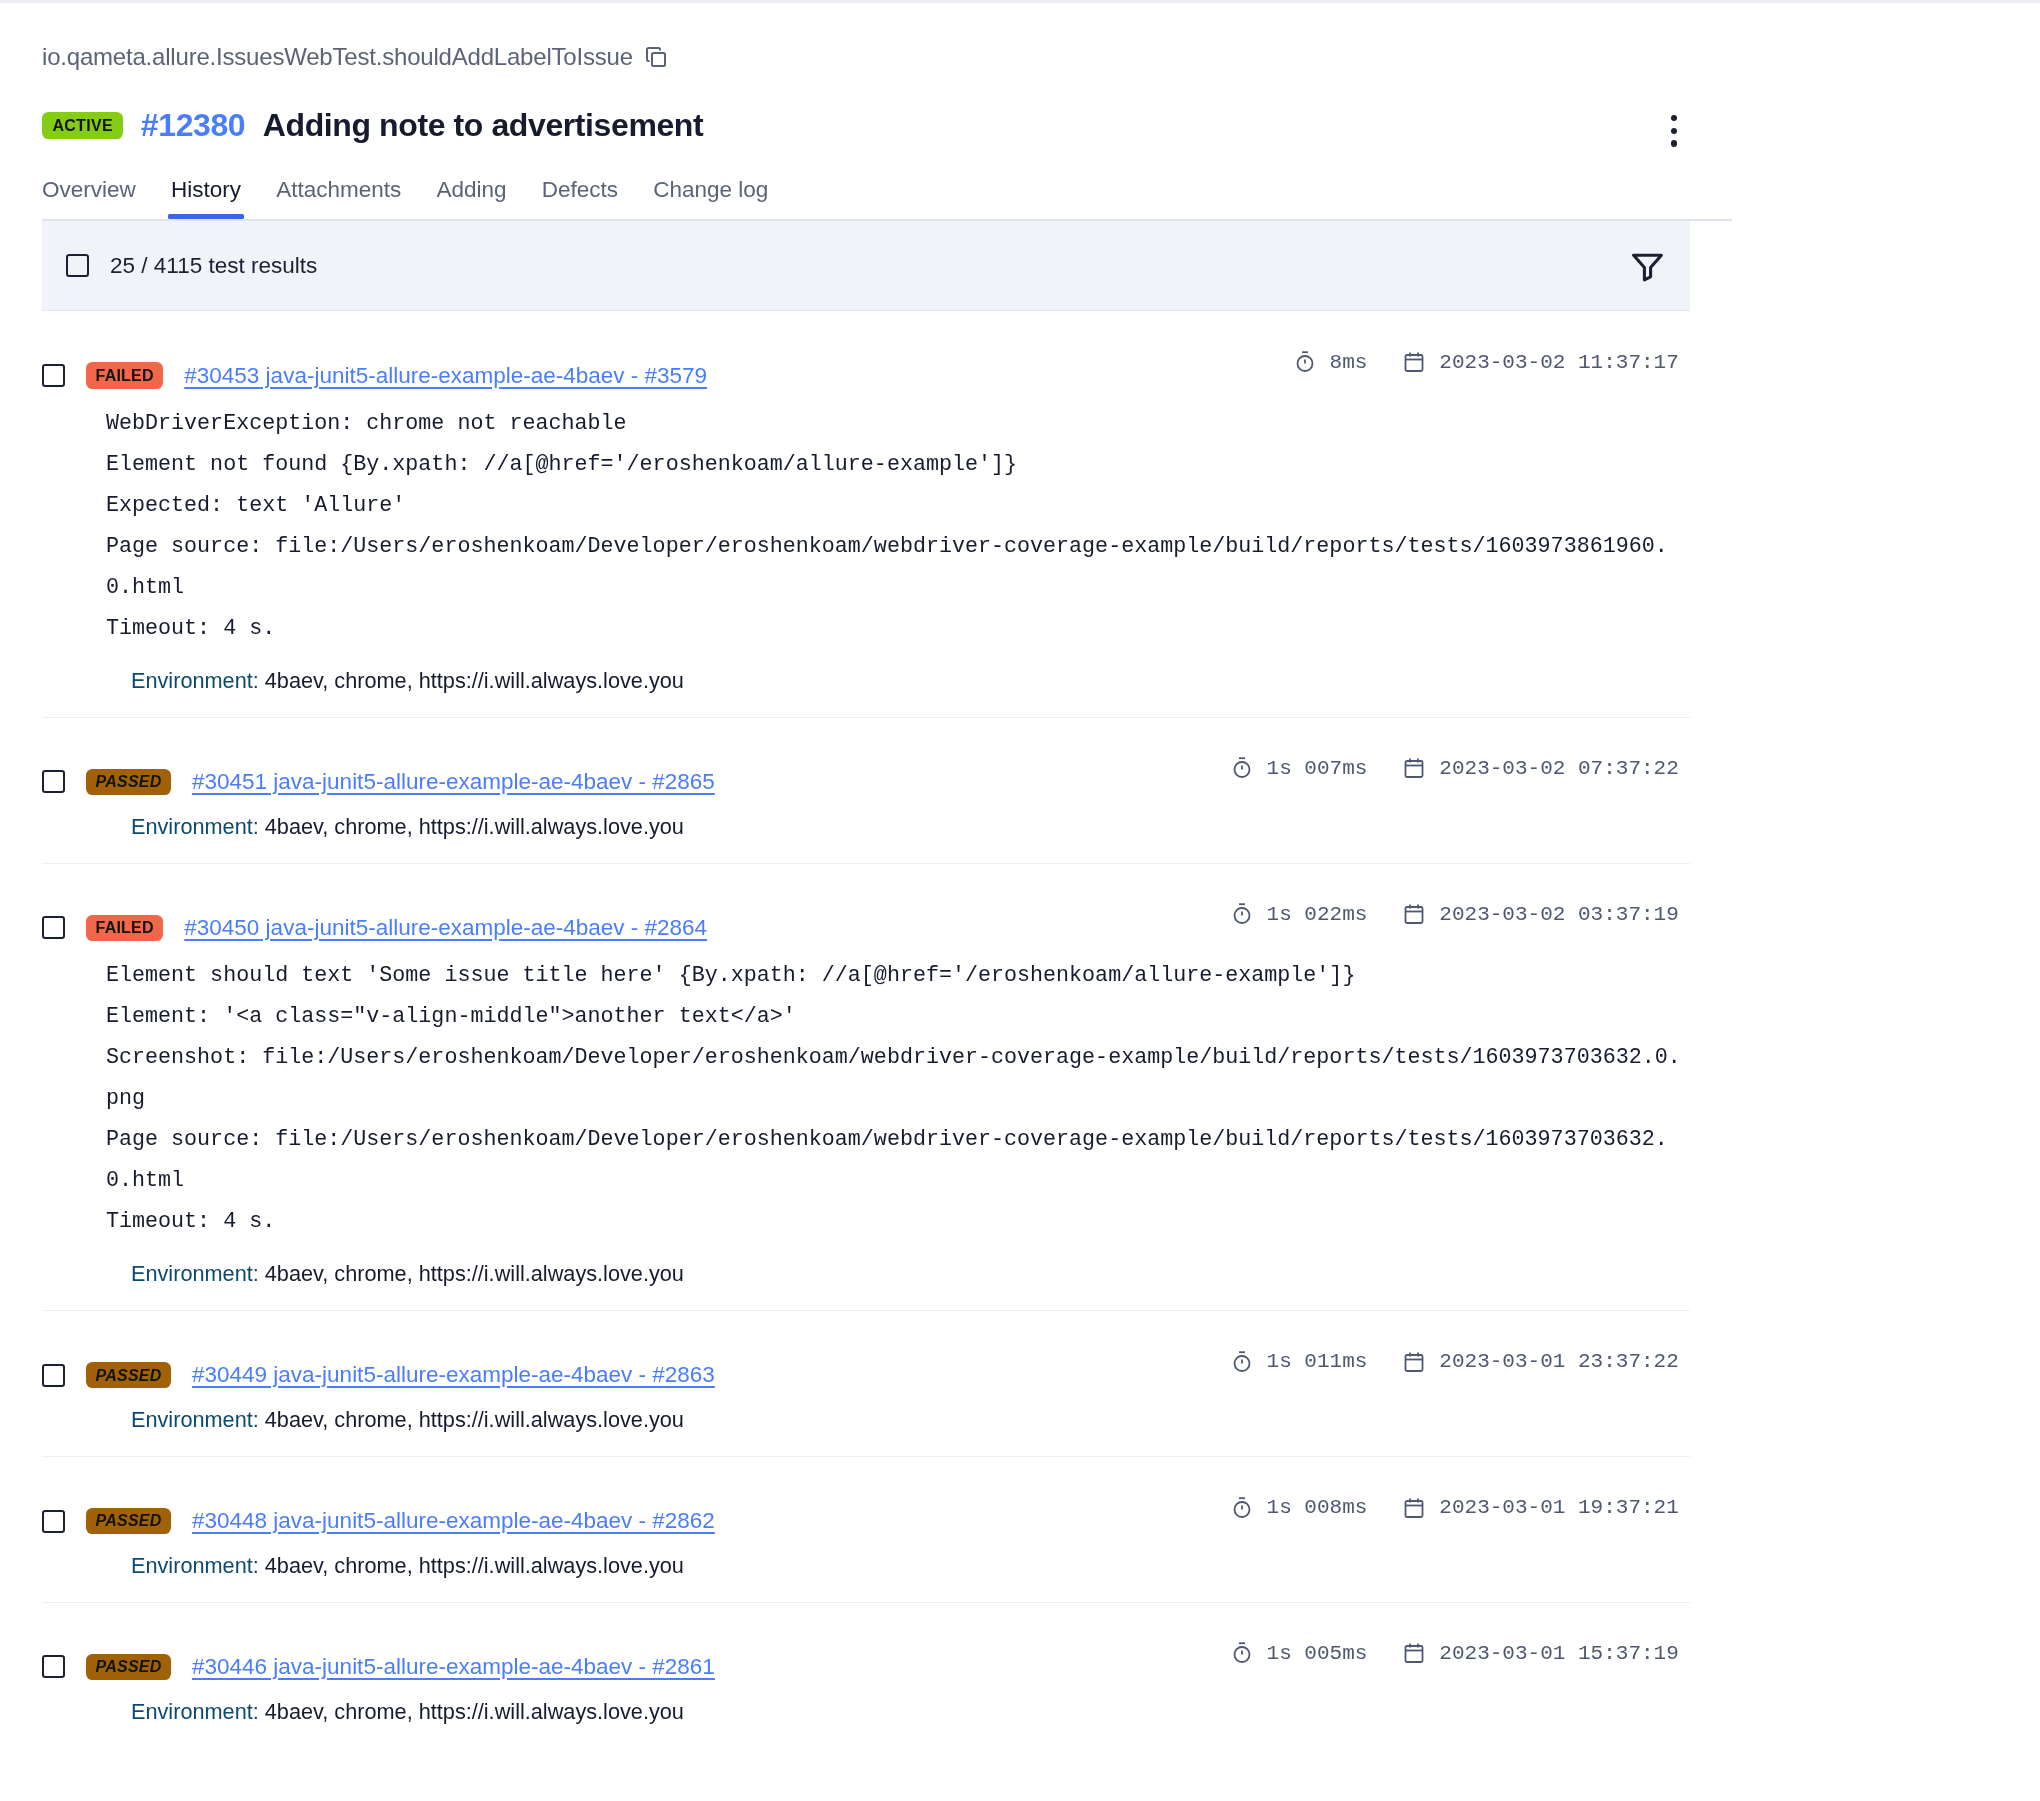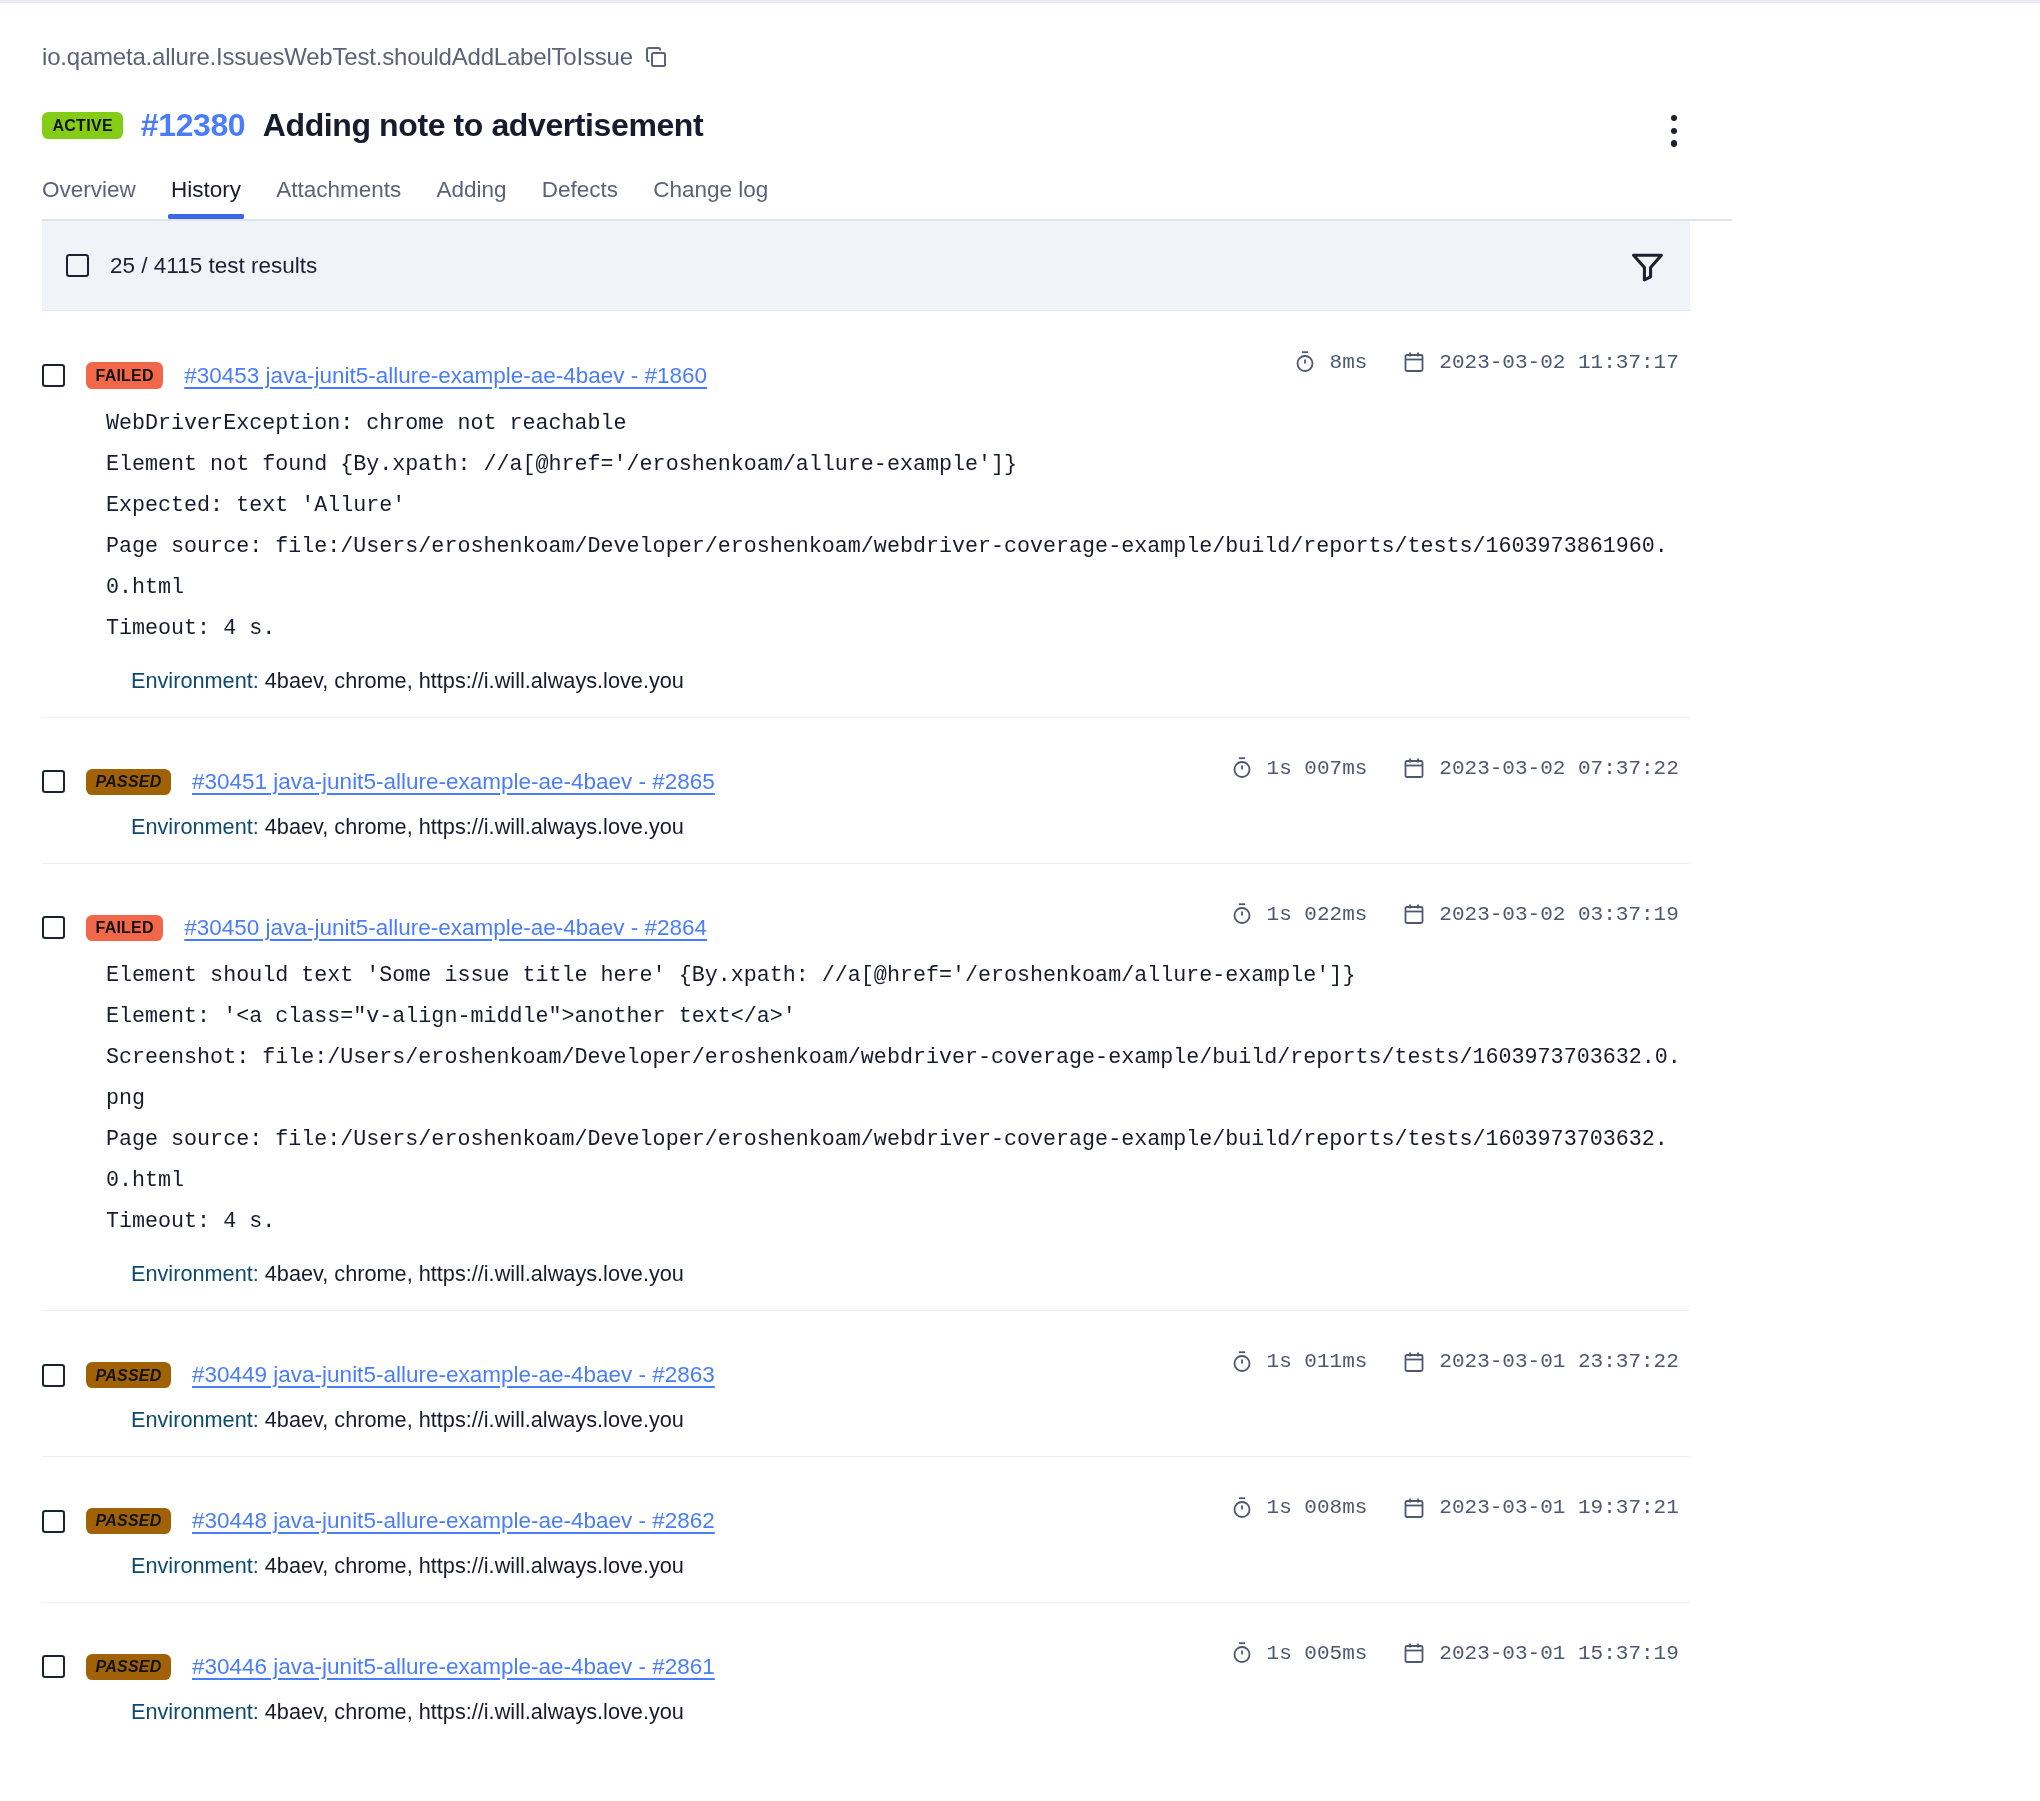--- a/index.html
+++ b/index.html
@@ -221,21 +221,21 @@
     </span>
   </div>
 
   <div class="results">
 
     <div class="result">
       <div class="result-head">
         <div class="rh-left">
           <span class="cbox"></span>
           <span class="badge failed">FAILED</span>
-          <a class="res-link" href="#">#30453 java-junit5-allure-example-ae-4baev - #1860</a>
+          <a class="res-link" href="#">#30453 java-junit5-allure-example-ae-4baev - #3579</a>
         </div>
         <div class="rh-right">
           <span class="meta">
             <svg class="meta-icon" viewBox="0 0 24 24" fill="none" stroke="#4e5870" stroke-width="1.8">
               <circle cx="12" cy="13.5" r="7.5"></circle>
                 <path d="M12 9.5v4"></path>
                 <path d="M9 2.2h6"></path>
             </svg>
             <span class="meta-text">8ms</span>
           </span>

